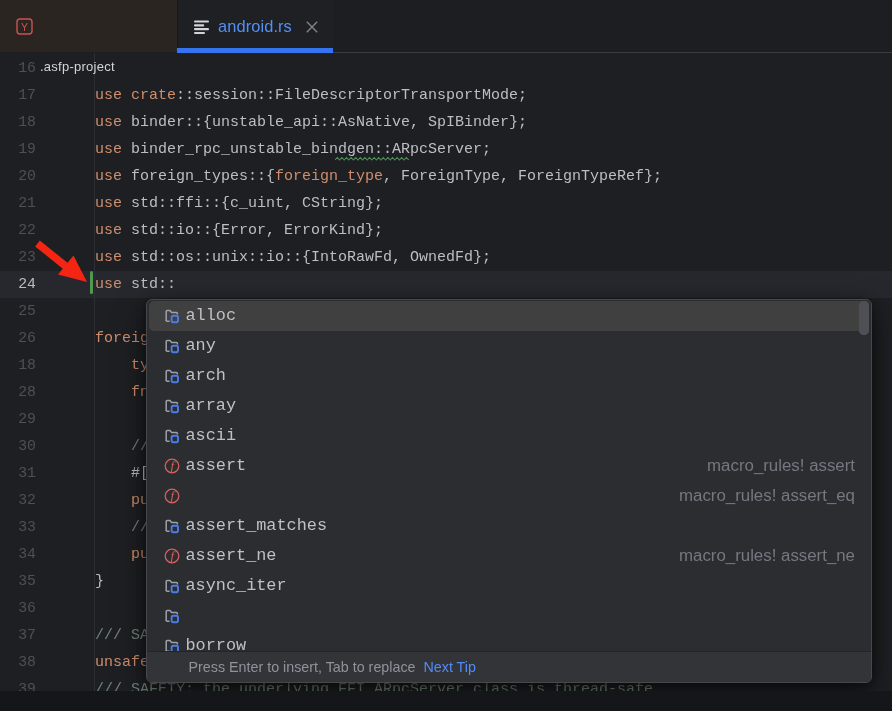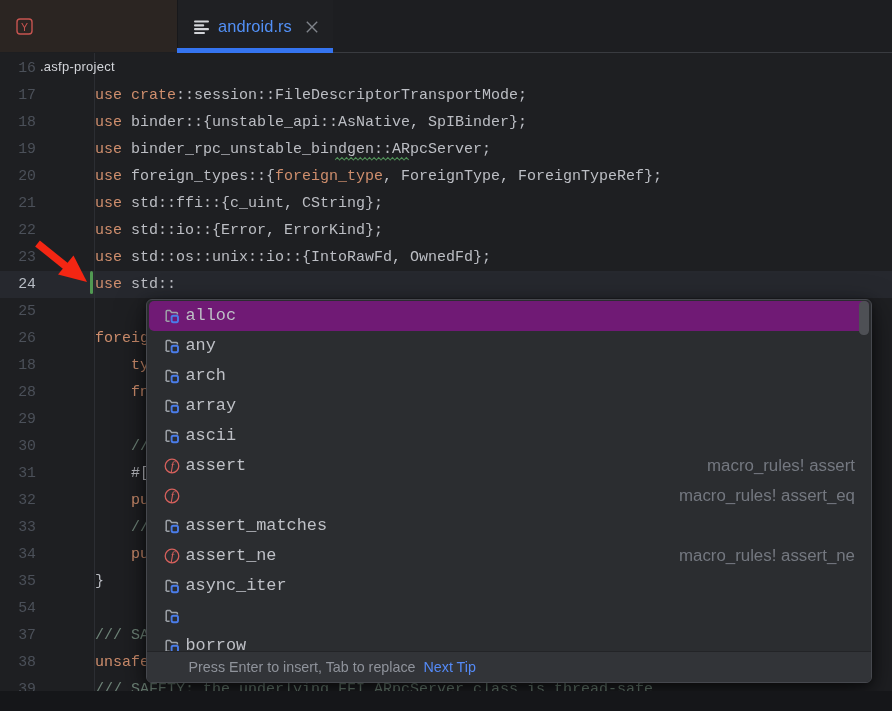--- a/index.html
+++ b/index.html
@@ -22,21 +22,21 @@
 .gn { position:absolute; width:36px; text-align:right; font-family:"Liberation Mono",monospace; font-size:14.8px; line-height:27px; color:#4b5059; }
 .gn.cur { color:#b7bcc4; }
 .cl { position:absolute; left:95px; white-space:pre; font-family:"Liberation Mono",monospace; font-size:15px; line-height:27px; color:#bcbec4; }
 .cl k { color:#cf8e6d; font-style:normal; }
 .cl d { color:#6f8579; font-style:normal; }
 #caret { position:absolute; left:90.4px; top:270.9px; width:3.1px; height:23.5px; border-radius:2px; background:#519952; }
 
 
 #popup { position:absolute; left:145.5px; top:299px; width:726.5px; height:384px; background:#2b2d30; border:1px solid #46484e; border-radius:6px; box-shadow:0 10px 30px rgba(0,0,0,0.55), 0 2px 8px rgba(0,0,0,0.4); overflow:hidden; }
 .prow { position:absolute; left:2px; width:720.5px; height:30px; }
-.prow.sel { background:#701a75; border-radius:5px; }
+.prow.sel { background:#404040; border-radius:5px; }
 .ric { position:absolute; left:14.5px; top:6px; }
 .pn { position:absolute; left:37px; top:0; line-height:30px; font-family:"Liberation Mono",monospace; font-size:16.85px; color:#bec0c6; }
 .rt { position:absolute; right:14px; top:0; line-height:30px; font-family:Liberation Sans, sans-serif; font-size:16.85px; color:#747880; }
 #thumb { position:absolute; right:2.5px; top:1px; width:9.5px; height:34px; border-radius:4.5px; background:#4e5055; }
 #pfoot { position:absolute; left:0; top:351px; width:781px; height:31px; background:#323438; border-top:1px solid #232427; }
 #pfoot .t1 { position:absolute; left:42px; top:0; line-height:30px; font-size:14.3px; color:#8f939b; }
 #pfoot .t2 { position:absolute; left:277px; top:0; line-height:30px; font-size:14.3px; color:#548af7; }
 #dots { position:absolute; right:16px; top:7px; width:4px; height:17px; }
 #dots i { position:absolute; left:0.5px; width:2.6px; height:2.6px; border-radius:1px; background:#d5d7db; }
 
@@ -62,21 +62,21 @@
 <div class="gn" style="top:324.5px">26</div>
 <div class="gn" style="top:351.5px">18</div>
 <div class="gn" style="top:378.5px">28</div>
 <div class="gn" style="top:405.5px">29</div>
 <div class="gn" style="top:432.5px">30</div>
 <div class="gn" style="top:459.5px">31</div>
 <div class="gn" style="top:486.5px">32</div>
 <div class="gn" style="top:513.5px">33</div>
 <div class="gn" style="top:540.5px">34</div>
 <div class="gn" style="top:567.5px">35</div>
-<div class="gn" style="top:594.5px">54</div>
+<div class="gn" style="top:594.5px">36</div>
 <div class="gn" style="top:621.5px">37</div>
 <div class="gn" style="top:648.5px">38</div>
 <div class="gn" style="top:675.5px">39</div>
 <div class="cl" style="top:54.5px"></div>
 <div class="cl" style="top:81.5px"><k>use</k> <k>crate</k>::session::FileDescriptorTransportMode;</div>
 <div class="cl" style="top:108.5px"><k>use</k> binder::{unstable_api::AsNative, SpIBinder};</div>
 <div class="cl" style="top:135.5px"><k>use</k> binder_rpc_unstable_bindgen::ARpcServer;</div>
 <div class="cl" style="top:162.5px"><k>use</k> foreign_types::{<k>foreign_type</k>, ForeignType, ForeignTypeRef};</div>
 <div class="cl" style="top:189.5px"><k>use</k> std::ffi::{c_uint, CString};</div>
 <div class="cl" style="top:216.5px"><k>use</k> std::io::{Error, ErrorKind};</div>

